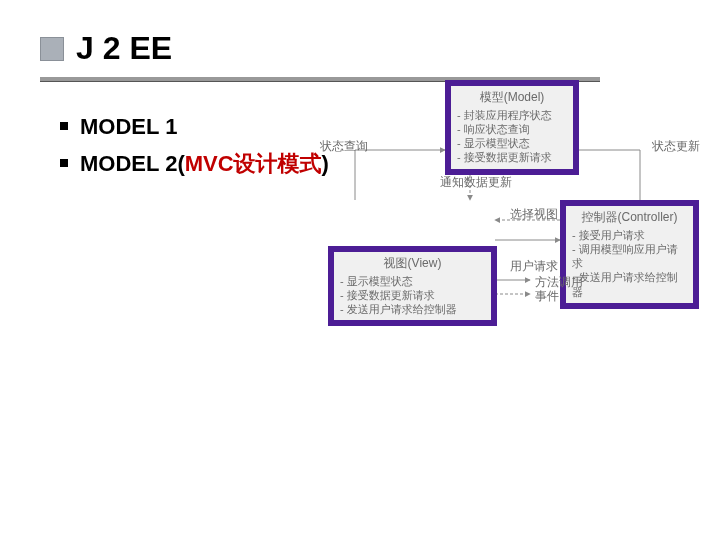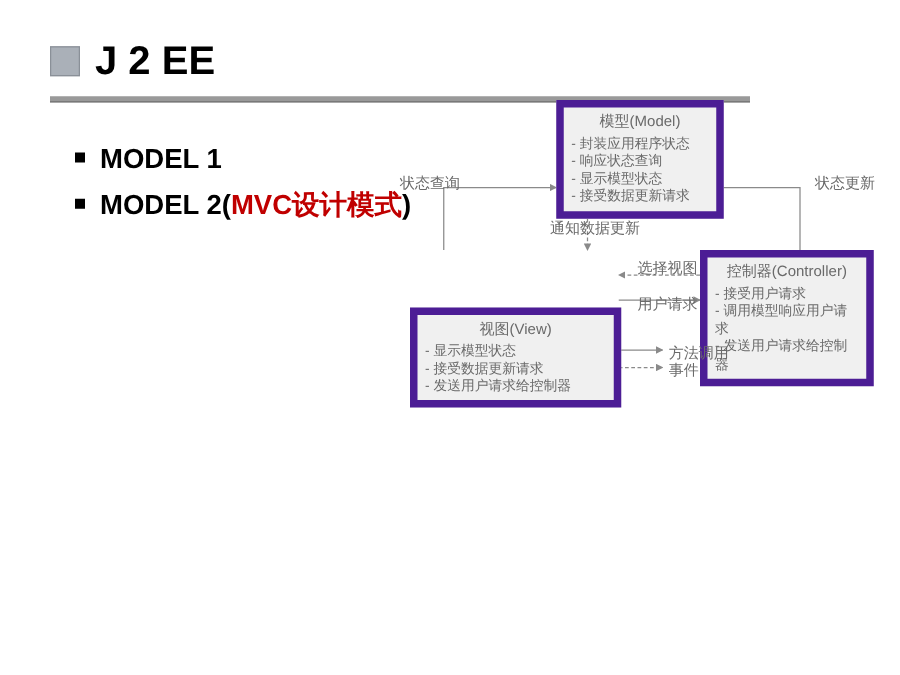--- a/index.html
+++ b/index.html
@@ -196,18 +196,18 @@
       <div class="btitle">控制器(Controller)</div>
       <div>- 接受用户请求</div>
       <div>- 调用模型响应用户请求</div>
       <div>- 发送用户请求给控制器</div>
     </div>
 
     <div class="dlbl" style="left:0px; top:58px;">状态查询</div>
     <div class="dlbl" style="left:120px; top:94px;">通知数据更新</div>
     <div class="dlbl" style="left:332px; top:58px;">状态更新</div>
     <div class="dlbl" style="left:190px; top:126px;">选择视图</div>
-    <div class="dlbl" style="left:190px; top:155px;">用户请求</div>
+    <div class="dlbl" style="left:190px; top:178px;">用户请求</div>
     <div class="dlbl" style="left:215px; top:194px;">方法调用</div>
     <div class="dlbl" style="left:215px; top:208px;">事件</div>
   </div>
 
 </div>
 
 </body></html>

